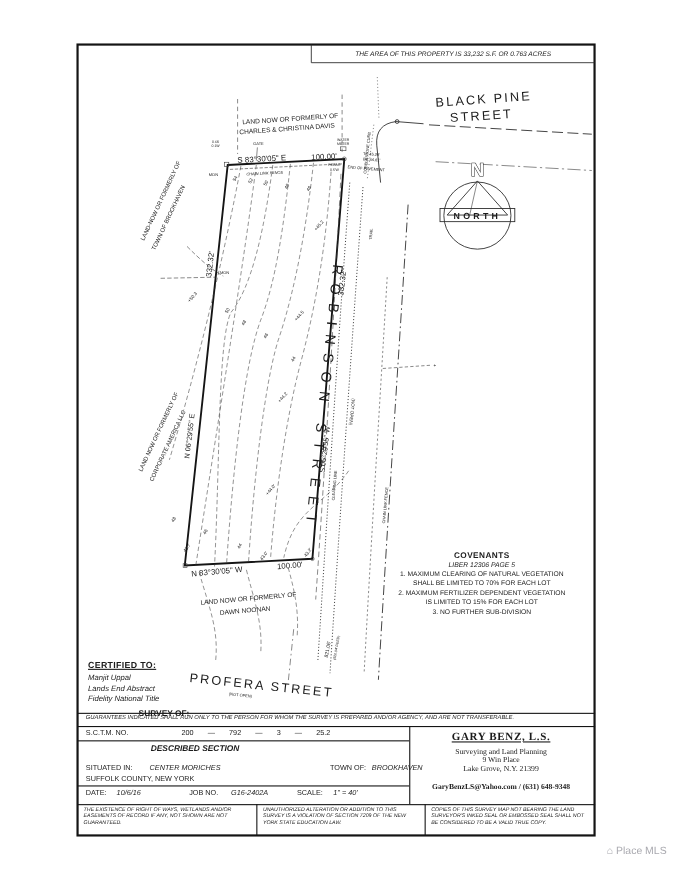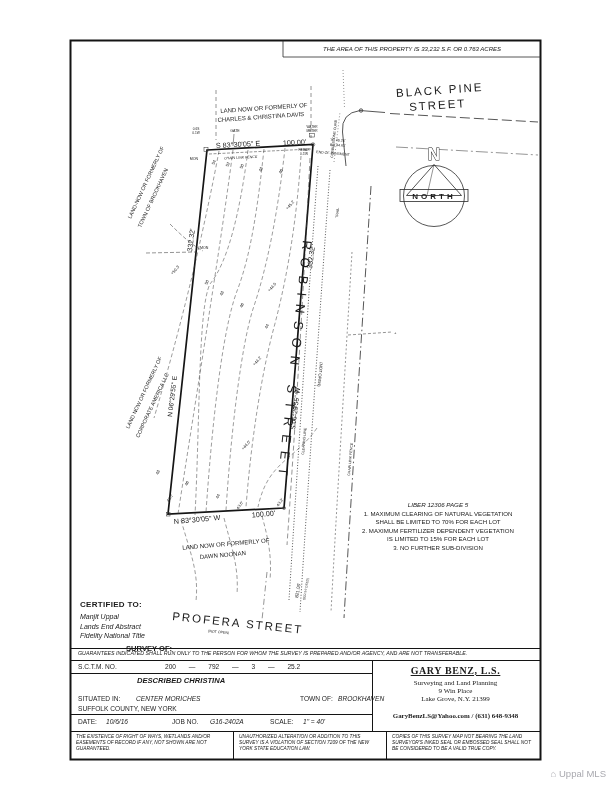--- a/index.html
+++ b/index.html
@@ -18,21 +18,21 @@
   .t11{font-size:11.5px;letter-spacing:2px;} .t12{font-size:13px;letter-spacing:8px;}
   .it{font-style:italic;} .b{font-weight:bold;} .mida{text-anchor:middle;}
   .abs{position:absolute;}
   .hline{position:absolute;height:0;border-top:1.1px solid #141414;}
   .vline{position:absolute;width:0;border-left:1px solid #141414;}
   .cov{left:330px;top:500px;width:216px;text-align:center;}
   .cov .ttl{font-weight:bold;font-size:7.5px;letter-spacing:.4px;}
   .cov .lib{font-style:italic;font-size:6.2px;margin:1px 0 2px 0;}
   .cov .ln{font-size:6.1px;line-height:8.4px;}
   .cert{left:80px;top:600px;}
-  .cert .ttl{font-weight:bold;font-size:8px;letter-spacing:.3px;}
+  .cert .ttl{font-weight:bold;font-size:8px;text-decoration:underline;letter-spacing:.3px;}
   .cert .nm{font-style:italic;font-size:7px;line-height:9.6px;}
   .f-guar{left:78px;top:650px;width:458px;font-style:italic;font-size:5.3px;}
   .f-lbl{font-size:6.6px;}
   .f-big{font-size:7.6px;font-weight:bold;}
   .f-val{font-style:italic;}
   .sctmv{word-spacing:11px;}
   .gb{left:375px;top:665px;width:161px;text-align:center;font-family:"Liberation Serif", serif;}
   .gb .nm{font-size:10px;font-weight:bold;text-decoration:underline;letter-spacing:.6px;}
   .gb .ad{font-size:7px;font-weight:normal;line-height:8.2px;}
   .gb .em{font-size:6.9px;font-weight:bold;margin-top:8px;}
@@ -157,20 +157,21 @@
   <text transform="translate(291,206) rotate(-50)" class="t4 mida">+45.2</text>
   <text transform="translate(273,288) rotate(-50)" class="t4 mida">+44.5</text>
   <text transform="translate(258,362) rotate(-50)" class="t4 mida">+44.2</text>
   <text transform="translate(247,446) rotate(-50)" class="t4 mida">+44.0'</text>
   <text transform="translate(171,499) rotate(-55)" class="t4 mida">43.7</text>
   <text transform="translate(241,506) rotate(-55)" class="t4 mida">43.0'</text>
   <text transform="translate(281,503) rotate(-55)" class="t4 mida">43.2'</text>
 </svg>
 
 <div class="abs cov">
+  <div class="ttl">COVENANTS</div>
   <div class="lib">LIBER 12306 PAGE 5</div>
   <div class="ln">1. MAXIMUM CLEARING OF NATURAL VEGETATION</div>
   <div class="ln">SHALL BE LIMITED TO 70% FOR EACH LOT</div>
   <div class="ln">2. MAXIMUM FERTILIZER DEPENDENT VEGETATION</div>
   <div class="ln">IS LIMITED TO 15% FOR EACH LOT</div>
   <div class="ln">3. NO FURTHER SUB-DIVISION</div>
 </div>
 
 <div class="abs cert">
   <div class="ttl">CERTIFIED TO:</div>
@@ -187,21 +188,21 @@
 <div class="vline" style="left:372px;top:660px;height:71px;"></div>
 <div class="vline" style="left:233px;top:731px;height:29px;"></div>
 <div class="vline" style="left:386px;top:731px;height:29px;"></div>
 
 <div class="abs f-guar">GUARANTEES INDICATED SHALL RUN ONLY TO THE PERSON FOR WHOM THE SURVEY IS PREPARED AND/OR AGENCY, AND ARE NOT TRANSFERABLE.</div>
 
 <div class="abs f-lbl" style="left:78px;top:662.5px;">S.C.T.M. NO.</div>
 <div class="abs f-lbl sctmv" style="left:165px;top:662.5px;">200 — 792 — 3 — 25.2</div>
 
 <div class="abs f-big" style="left:78px;top:644px;margin-left:48px;">SURVEY OF:</div>
-<div class="abs f-big f-val" style="left:137px;top:676px;">DESCRIBED CHRISTINA</div>
+<div class="abs f-big f-val" style="left:137px;top:676px;">DESCRIBED SECTION</div>
 
 <div class="abs f-lbl" style="left:78px;top:695px;">SITUATED IN:</div>
 <div class="abs f-lbl f-val" style="left:136px;top:695px;">CENTER MORICHES</div>
 <div class="abs f-lbl" style="left:300px;top:695px;">TOWN OF:</div>
 <div class="abs f-lbl f-val" style="left:338px;top:695px;">BROOKHAVEN</div>
 <div class="abs f-lbl" style="left:78px;top:705px;">SUFFOLK COUNTY, NEW YORK</div>
 
 <div class="abs f-lbl" style="left:78px;top:717.5px;">DATE:</div>
 <div class="abs f-lbl f-val" style="left:106px;top:717.5px;">10/6/16</div>
 <div class="abs f-lbl" style="left:172px;top:717.5px;">JOB NO.</div>
@@ -216,14 +217,14 @@
   <div class="ad">Lake Grove, N.Y. 21399</div>
   <div class="em">GaryBenzLS@Yahoo.com / (631) 648-9348</div>
 </div>
 
 <div class="disc" style="left:76px;width:152px;">THE EXISTENCE OF RIGHT OF WAYS, WETLANDS AND/OR EASEMENTS OF RECORD IF ANY, NOT SHOWN ARE NOT GUARANTEED.</div>
 <div class="disc" style="left:239px;width:142px;">UNAUTHORIZED ALTERATION OR ADDITION TO THIS SURVEY IS A VIOLATION OF SECTION 7209 OF THE NEW YORK STATE EDUCATION LAW.</div>
 <div class="disc" style="left:392px;width:144px;">COPIES OF THIS SURVEY MAP NOT BEARING THE LAND SURVEYOR'S INKED SEAL OR EMBOSSED SEAL SHALL NOT BE CONSIDERED TO BE A VALID TRUE COPY.</div>
 
 <div class="abs wm">
   <span>⌂</span>
-  <span>Uppal MLS</span>
+  <span>Place MLS</span>
 </div>
 
 </body></html>

